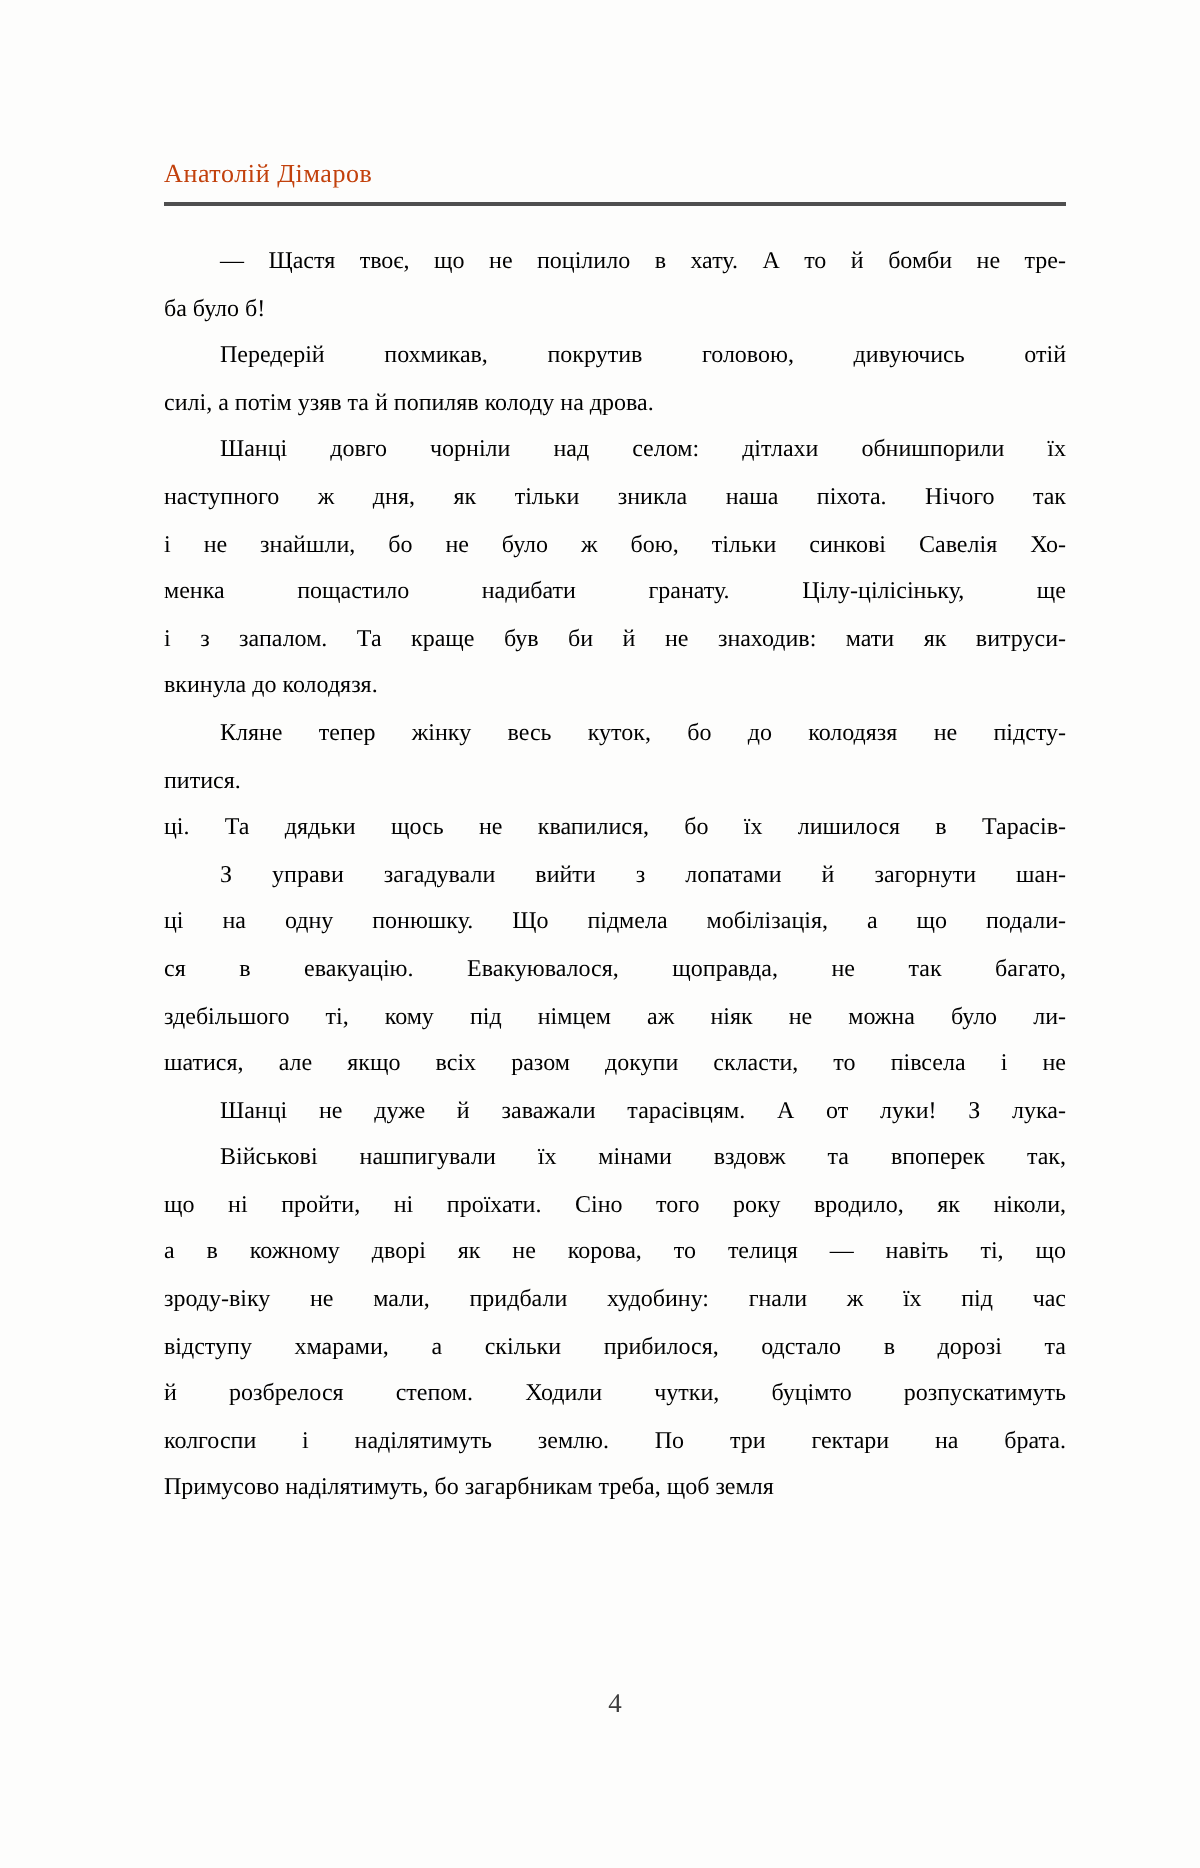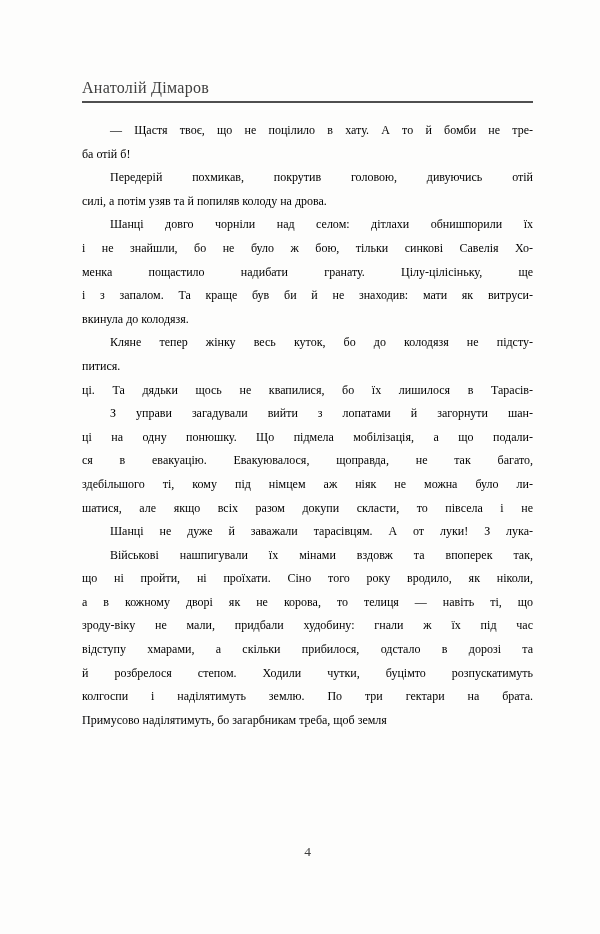--- a/index.html
+++ b/index.html
@@ -14,23 +14,23 @@
     background: #fdfdfc;
     font-family: "Liberation Serif", "DejaVu Serif", serif;
     color: #3b3b3b;
     overflow: hidden;
   }
   .running-head {
     position: absolute;
     left: 82px;
     top: 79px;
     width: 451px;
-    font-size: 16px;
+    font-size: 13px;
     letter-spacing: 0.3px;
-    color: #404040;
+    color: #c2410c;
   }
   .header-rule {
     position: absolute;
     left: 82px;
     top: 101px;
     width: 451px;
     height: 2px;
     background: #4f4f4f;
   }
   .page-text {
@@ -70,28 +70,29 @@
 </style>
 </head>
 <body>
 
 <div class="book-page">
   <div class="running-head">Анатолій Дімаров</div>
   <div class="header-rule"></div>
   <div class="page-text">
       <div class="para">
         <div class="line first">— Щастя твоє, що не поцілило в хату. А то й бомби не тре-</div>
-        <div class="line last">ба отій б!</div>
+        <div class="line last">ба було б!</div>
       </div>
       <div class="para">
         <div class="line first">Передерій похмикав, покрутив головою, дивуючись отій</div>
         <div class="line last">силі, а потім узяв та й попиляв колоду на дрова.</div>
       </div>
       <div class="para">
         <div class="line first">Шанці довго чорніли над селом: дітлахи обнишпорили їх</div>
+        <div class="line">наступного ж дня, як тільки зникла наша піхота. Нічого так</div>
         <div class="line">і не знайшли, бо не було ж бою, тільки синкові Савелія Хо-</div>
         <div class="line">менка пощастило надибати гранату. Цілу-цілісіньку, ще</div>
         <div class="line">і з запалом. Та краще був би й не знаходив: мати як витруси-</div>
         <div class="line last">вкинула до колодязя.</div>
       </div>
       <div class="para">
         <div class="line first">Кляне тепер жінку весь куток, бо до колодязя не підсту-</div>
         <div class="line last">питися.</div>
       </div>
       <div class="para">

